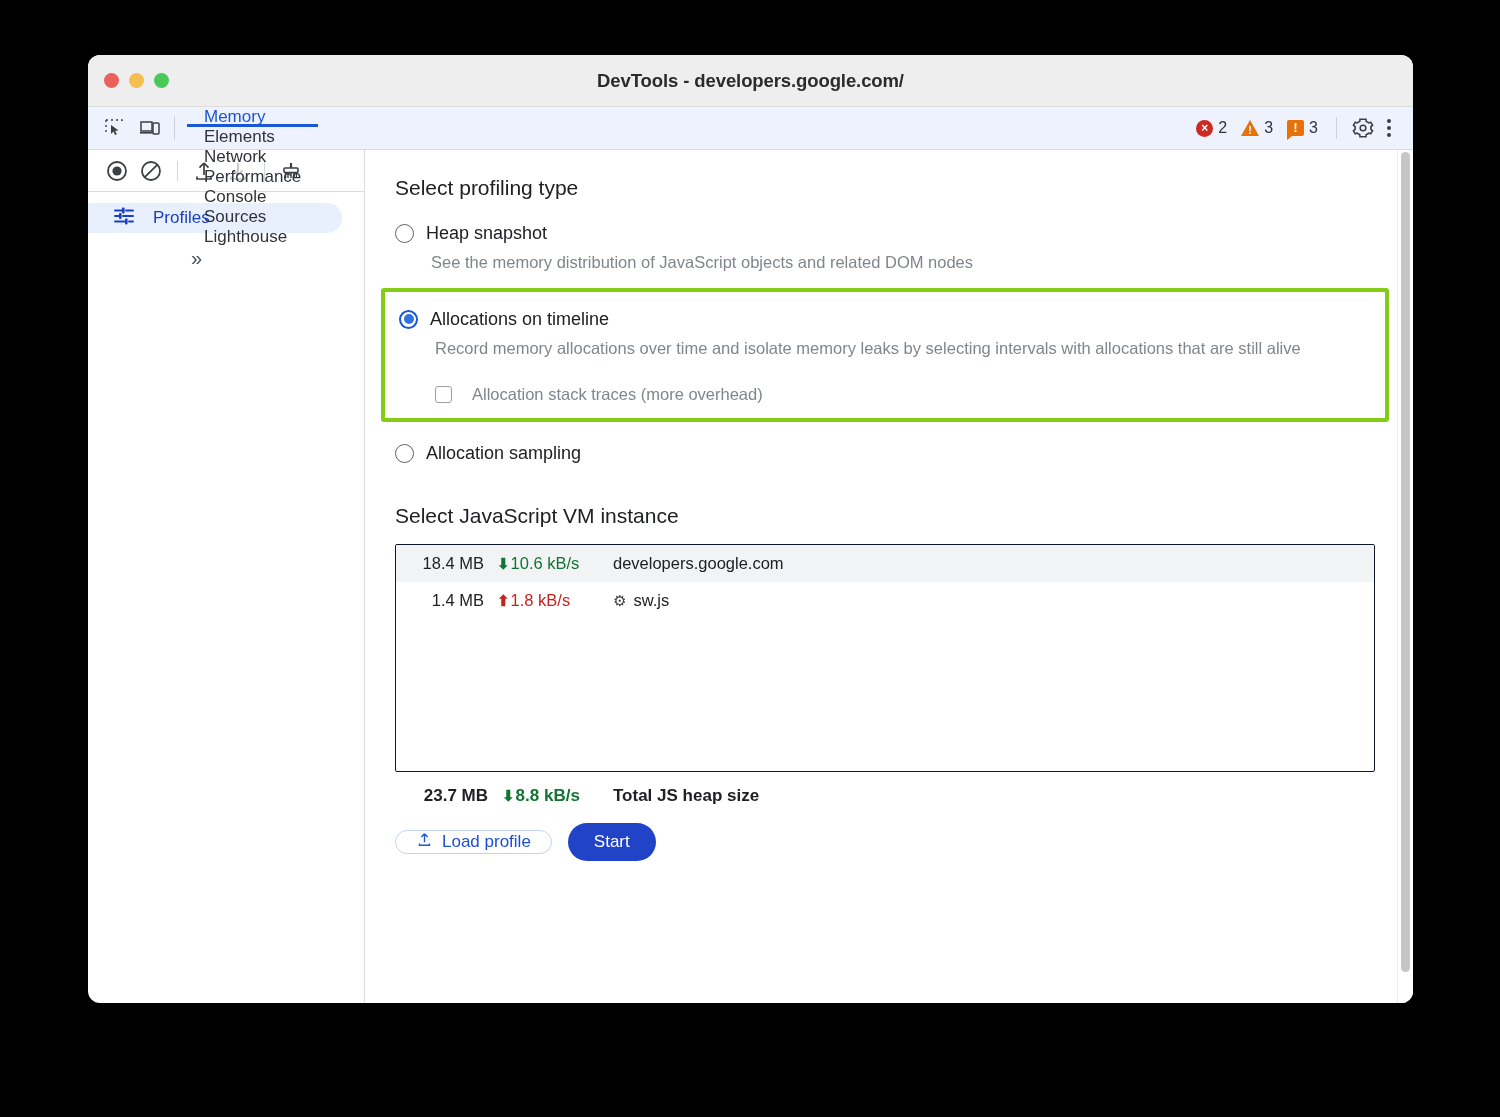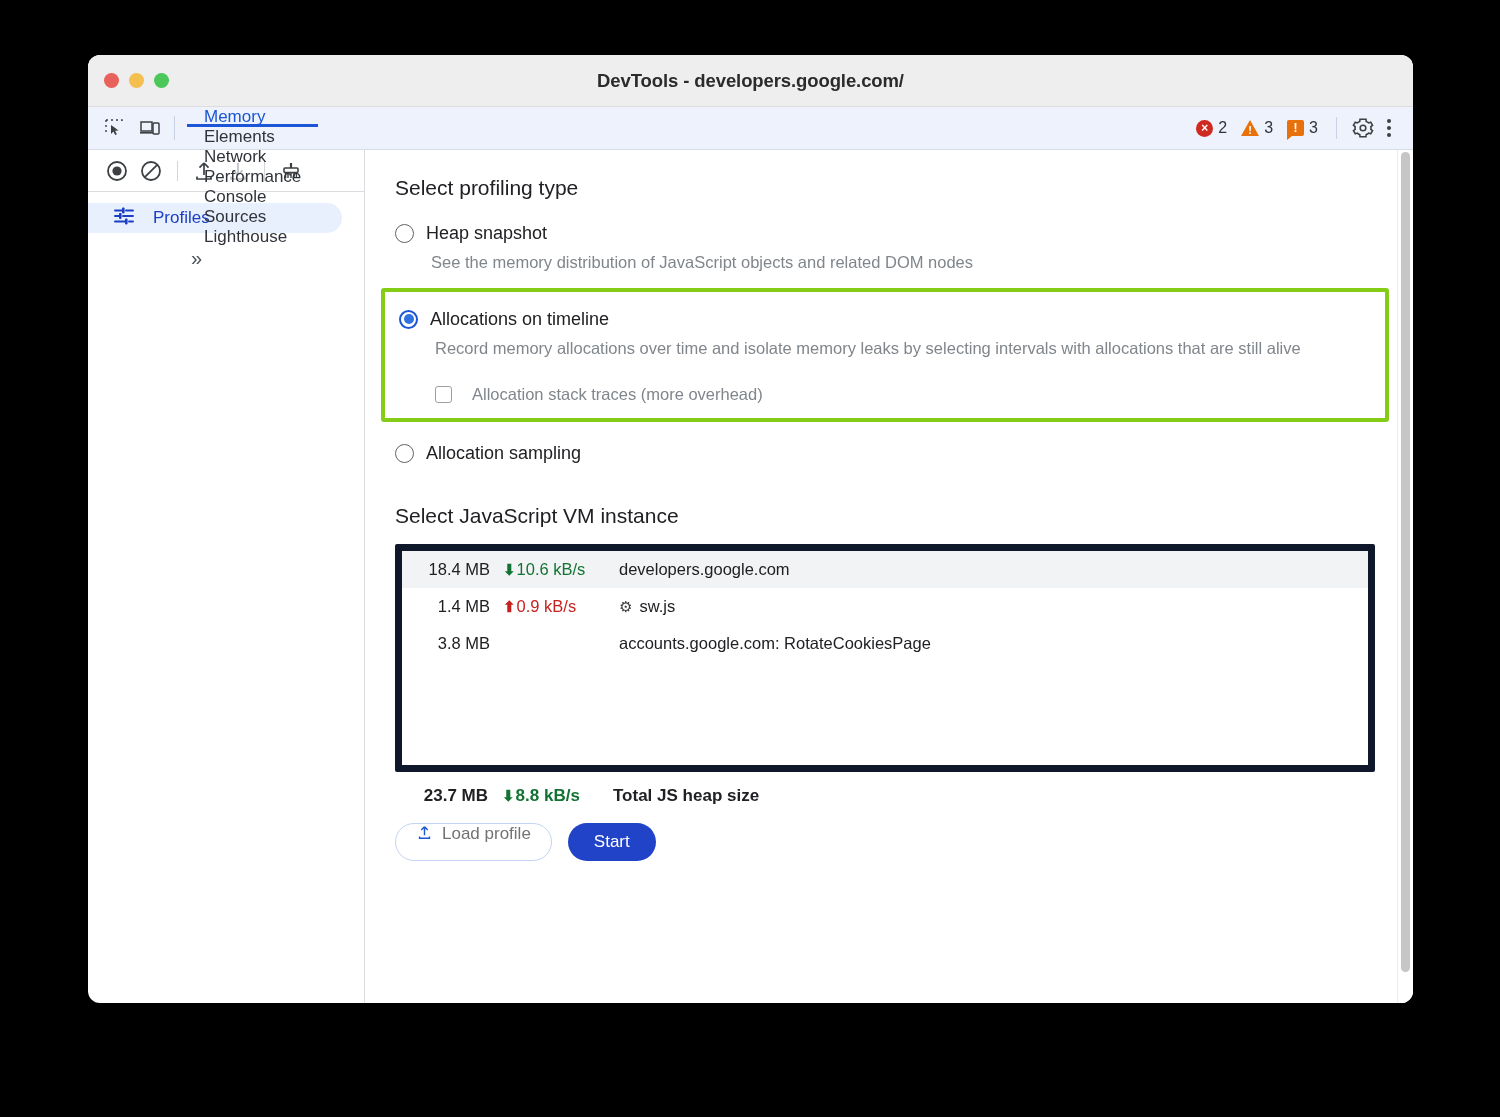--- a/index.html
+++ b/index.html
@@ -353,21 +353,21 @@
     box-sizing: border-box;
     flex: 0 0 auto;
   }
   .check-label {
     font-size: 16.5px;
     color: #80868b;
   }
 
   
   .vm-table {
-    border: 7px solid #0f172a;
+    border: 1px solid #0f172a;
     border-radius: 2px;
     height: 228px;
     box-sizing: border-box;
     overflow: hidden;
   }
   .vm-row {
     display: flex;
     align-items: center;
     height: 37px;
     font-size: 16.5px;
@@ -426,28 +426,28 @@
 
   .btn-row {
     display: flex;
     align-items: center;
     gap: 16px;
     margin-top: 17px;
     padding-bottom: 20px;
   }
   .btn-outline {
     display: flex;
-    align-items: flex-start;
+    align-items: center;
     gap: 9px;
-    height: 38px;
+    height: 24px;
     padding: 0 20px;
     border: 1px solid #c3d3f5;
     border-radius: 19px;
     background: #fff;
-    color: #737373;
+    color: #1d4ed8;
     font-size: 17px;
     font-family: inherit;
     cursor: pointer;
   }
   .btn-primary {
     height: 38px;
     padding: 0 26px;
     border: none;
     border-radius: 19px;
     background: #2043c7;
@@ -659,32 +659,25 @@
                 <span>10.6 kB/s</span>
             </span>
             <span class="vm-name">
               <span>developers.google.com</span>
             </span>
           </div>
           <div class="vm-row">
             <span class="vm-size">1.4 MB</span>
             <span class="vm-rate up">
               <span class="arrow">⬆</span>
-                <span>0.9 kB/s</span>
+                <span>1.8 kB/s</span>
             </span>
             <span class="vm-name">
               <span style="font-size:15px;color:#3c4043;line-height:1;">⚙</span>
               <span>sw.js</span>
-            </span>
-          </div>
-          <div class="vm-row">
-            <span class="vm-size">3.8 MB</span>
-            <span class="vm-rate"></span>
-            <span class="vm-name">
-              <span>accounts.google.com: RotateCookiesPage</span>
             </span>
           </div>
         </div>
 
         <div class="total-row">
           <span class="total-size">23.7 MB</span>
           <span class="total-rate">
             <span class="arrow">⬇</span>
               <span>8.8 kB/s</span>
           </span>

